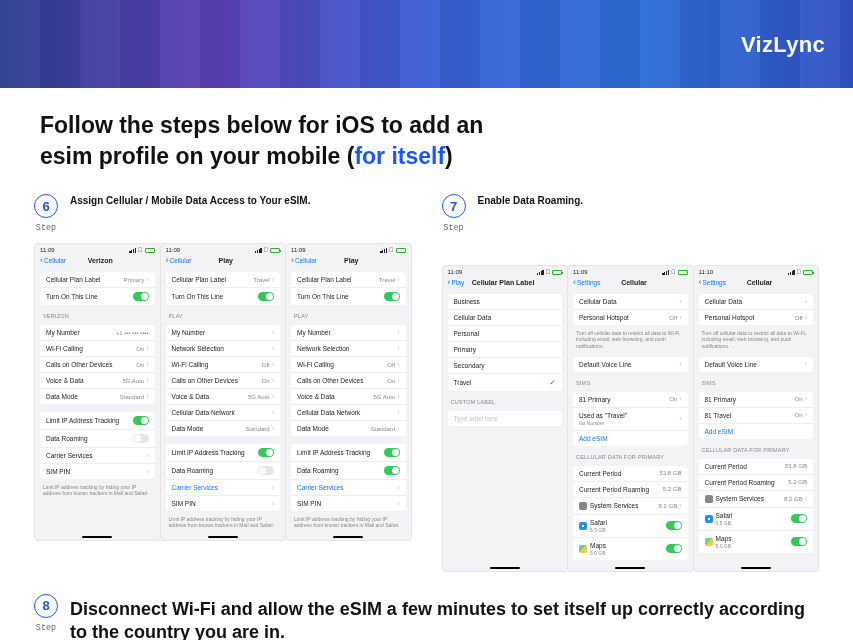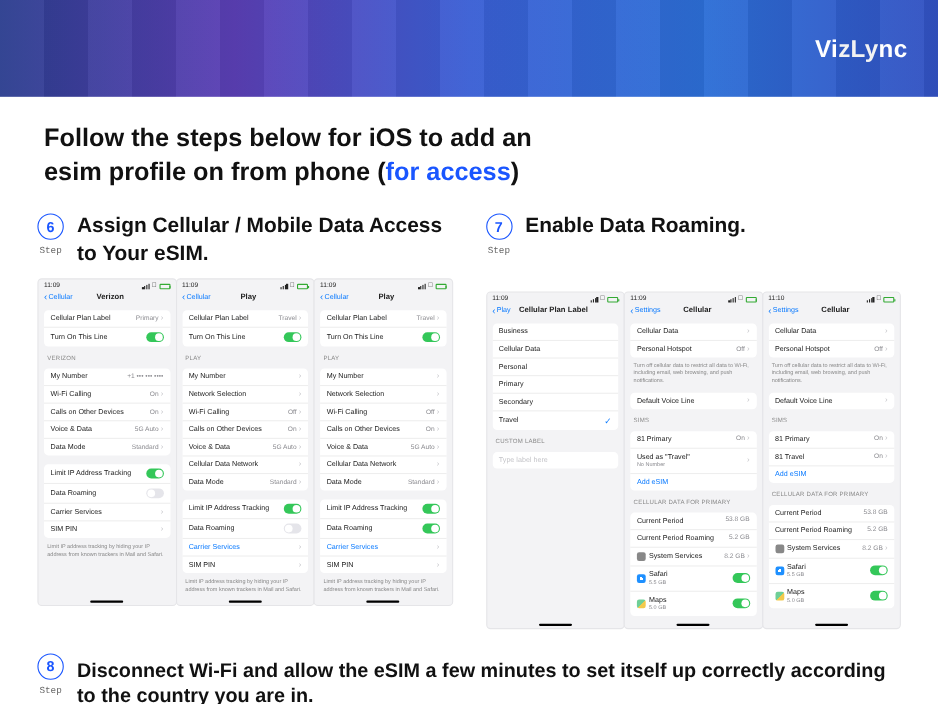--- a/index.html
+++ b/index.html
@@ -8,21 +8,21 @@
   .hero::after { content:""; position:absolute; inset:0; background: repeating-linear-gradient(90deg, rgba(255,255,255,0.04) 0 40px, rgba(0,0,0,0.05) 40px 80px); }
   .brand { position: absolute; right: 28px; top: 32px; color: #fff; font-weight: 700; font-size: 22px; letter-spacing: .3px; }
   .title { font-weight: 800; font-size: 23px; color: #111; padding: 22px 40px 4px; line-height: 1.35; }
   .title .accent { color: #1a56ff; }
   .steps-row { display: flex; padding: 18px 34px 8px; gap: 30px; }
   .step-block { flex: 1 1 0; }
   .step-head { display: flex; align-items: flex-start; gap: 12px; }
   .step-num-wrap { display: flex; flex-direction: column; align-items: center; }
   .step-num { width: 24px; height: 24px; border: 1.5px solid #1a56ff; color: #1a56ff; border-radius: 50%; display: flex; align-items: center; justify-content: center; font-weight: 700; font-size: 13px; }
   .step-label { font-size: 8.5px; color: #666; margin-top: 5px; font-family: Liberation Mono, monospace; }
-  .step-title { font-weight: 700; font-size: 19px; color: #111; line-height: 1.3; }
+  .step-title { font-weight: 700; font-size: 10px; color: #111; line-height: 1.3; }
   .step-desc { font-size: 8.5px; color: #333; line-height: 1.35; margin: 6px 0 0 32px; display:flex; gap:4px; }
   .step-desc::before { content:"•"; }
 
   .phones { display: flex; gap: 0; margin-top: 10px; }
   .phone { flex: 1 1 0; background: #f3f3f5; border: 1px solid #e5e5e8; border-radius: 4px; overflow: hidden; font-size: 6.5px; color: #222; display:flex; flex-direction:column; }
   .phone + .phone { margin-left: -1px; }
 
   .statusbar { padding: 3px 5px 2px; display: flex; justify-content: space-between; align-items: center; font-size: 6px; color:#222; }
   .sb-right { display:flex; gap:2px; align-items:center; }
   .sb-batt { width:10px; height:5px; border:0.7px solid #3a3; border-radius:1px; position:relative; }
@@ -61,21 +61,21 @@
 </style>
 </head>
 <body>
 
 <div class="hero">
   <div class="brand">VizLync</div>
 </div>
 
 <div class="title">
   <span>Follow the steps below for iOS to add an</span><br>
-  <span>esim profile on from phone (</span><span class="accent">for access</span><span>)</span>
+  <span>esim profile on your mobile (</span><span class="accent">for itself</span><span>)</span>
 </div>
 
 <div class="steps-row">
 
   <div class="step-block">
     <div class="step-head">
       <div class="step-num-wrap">
         <div class="step-num">6</div>
         <div class="step-label">Step</div>
       </div>

